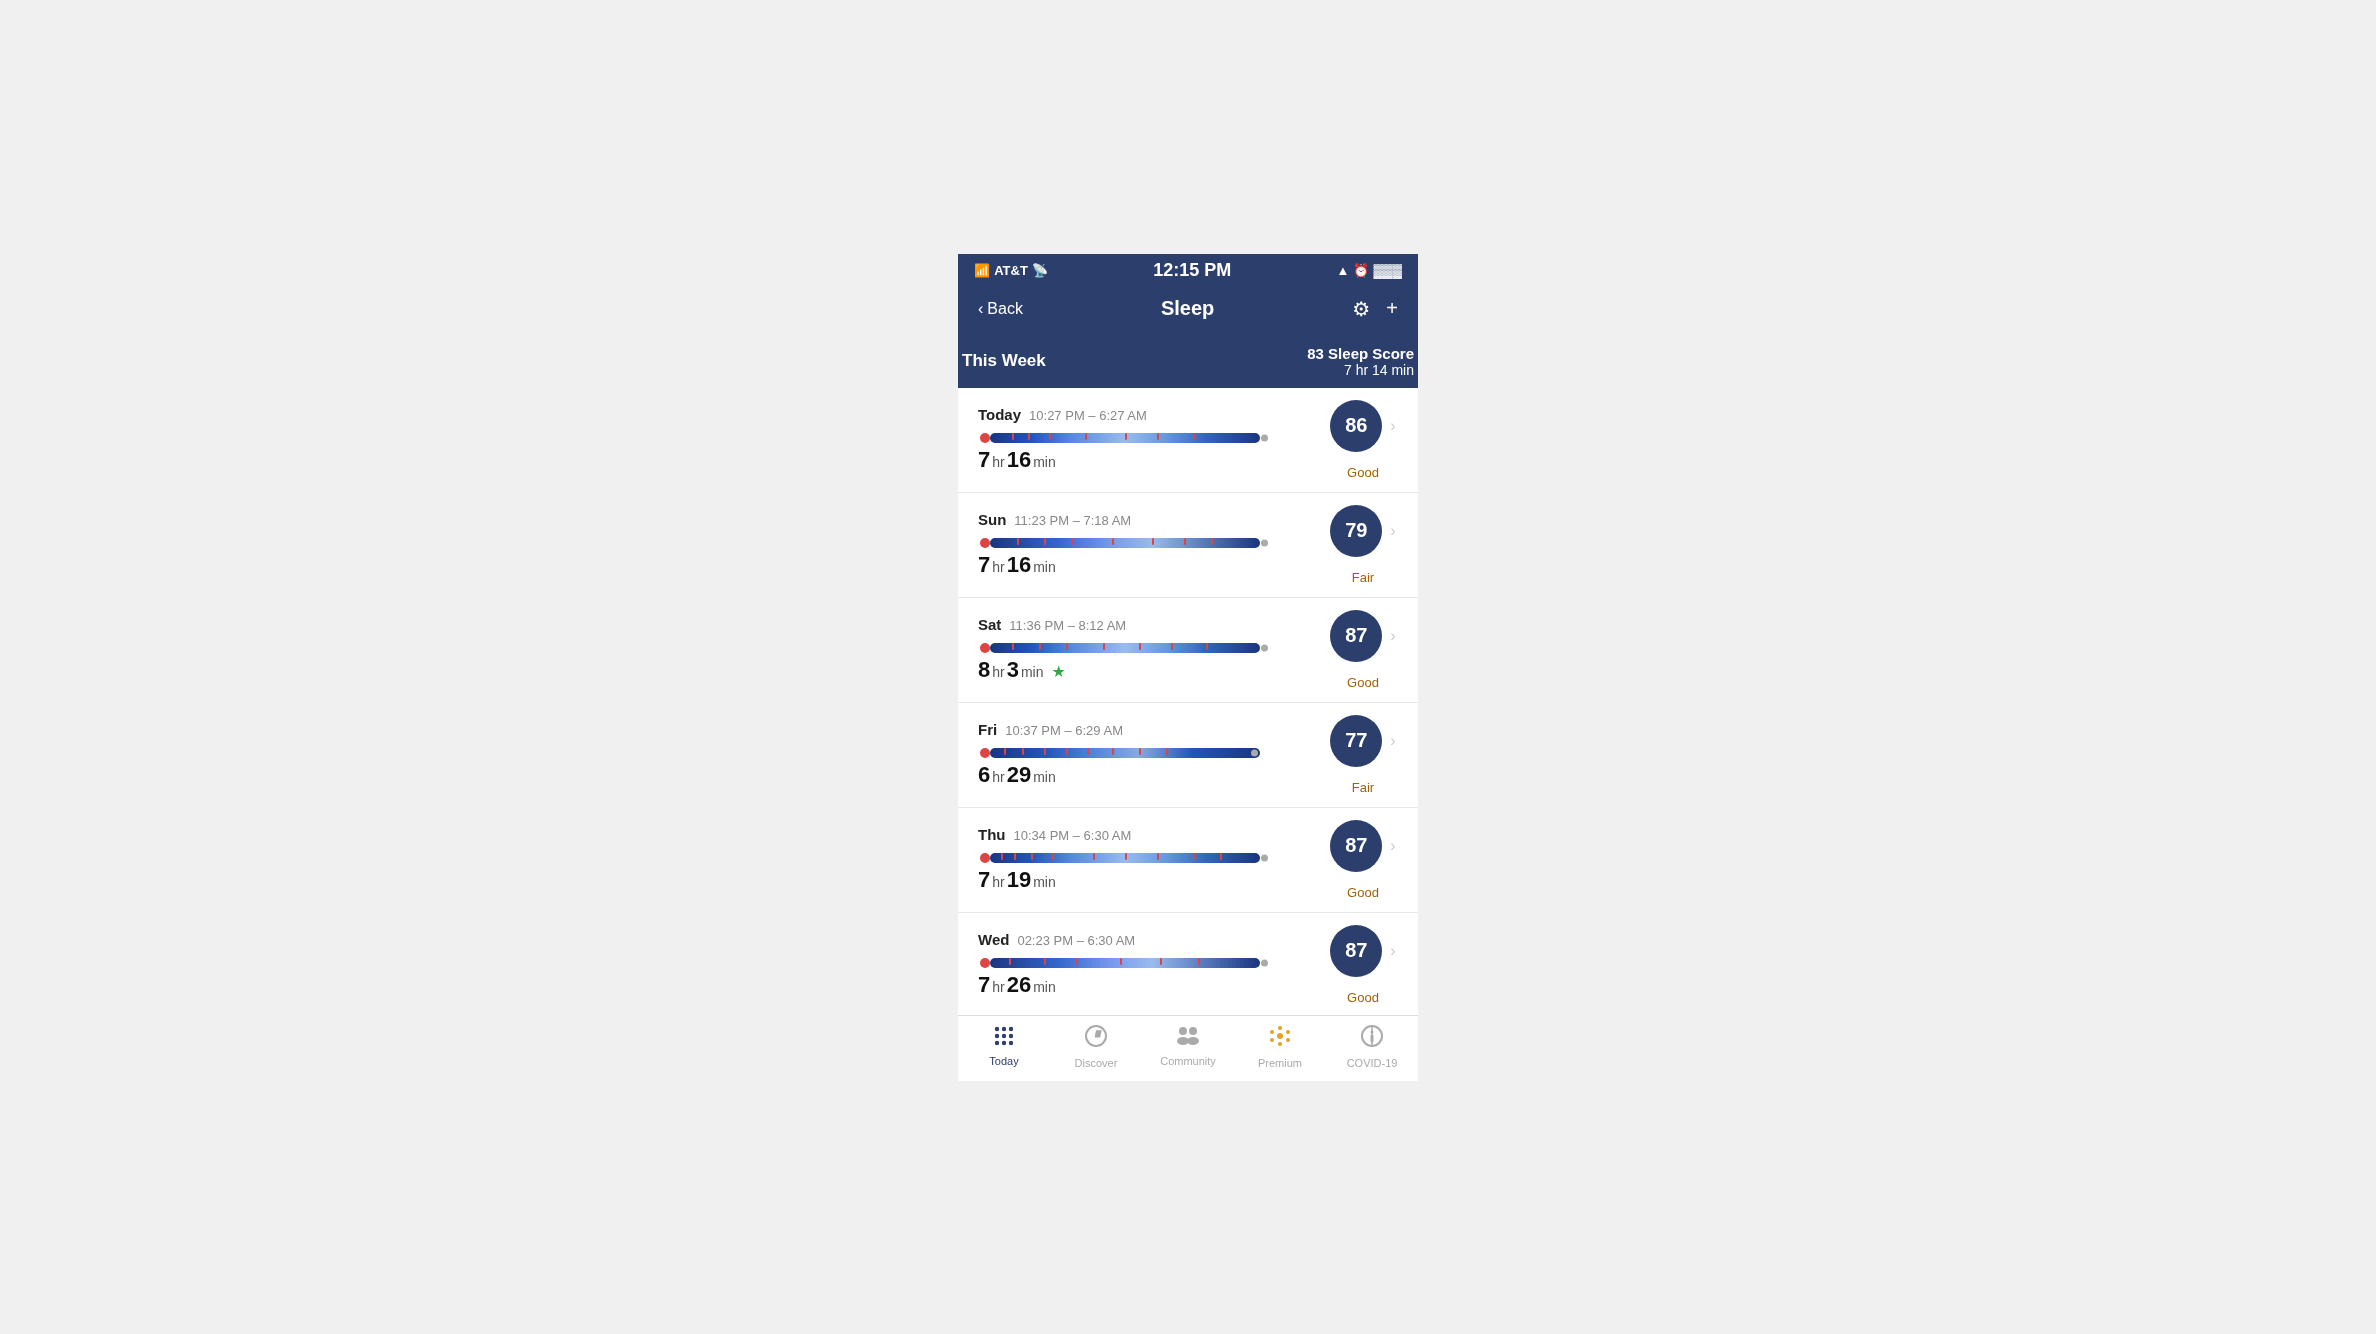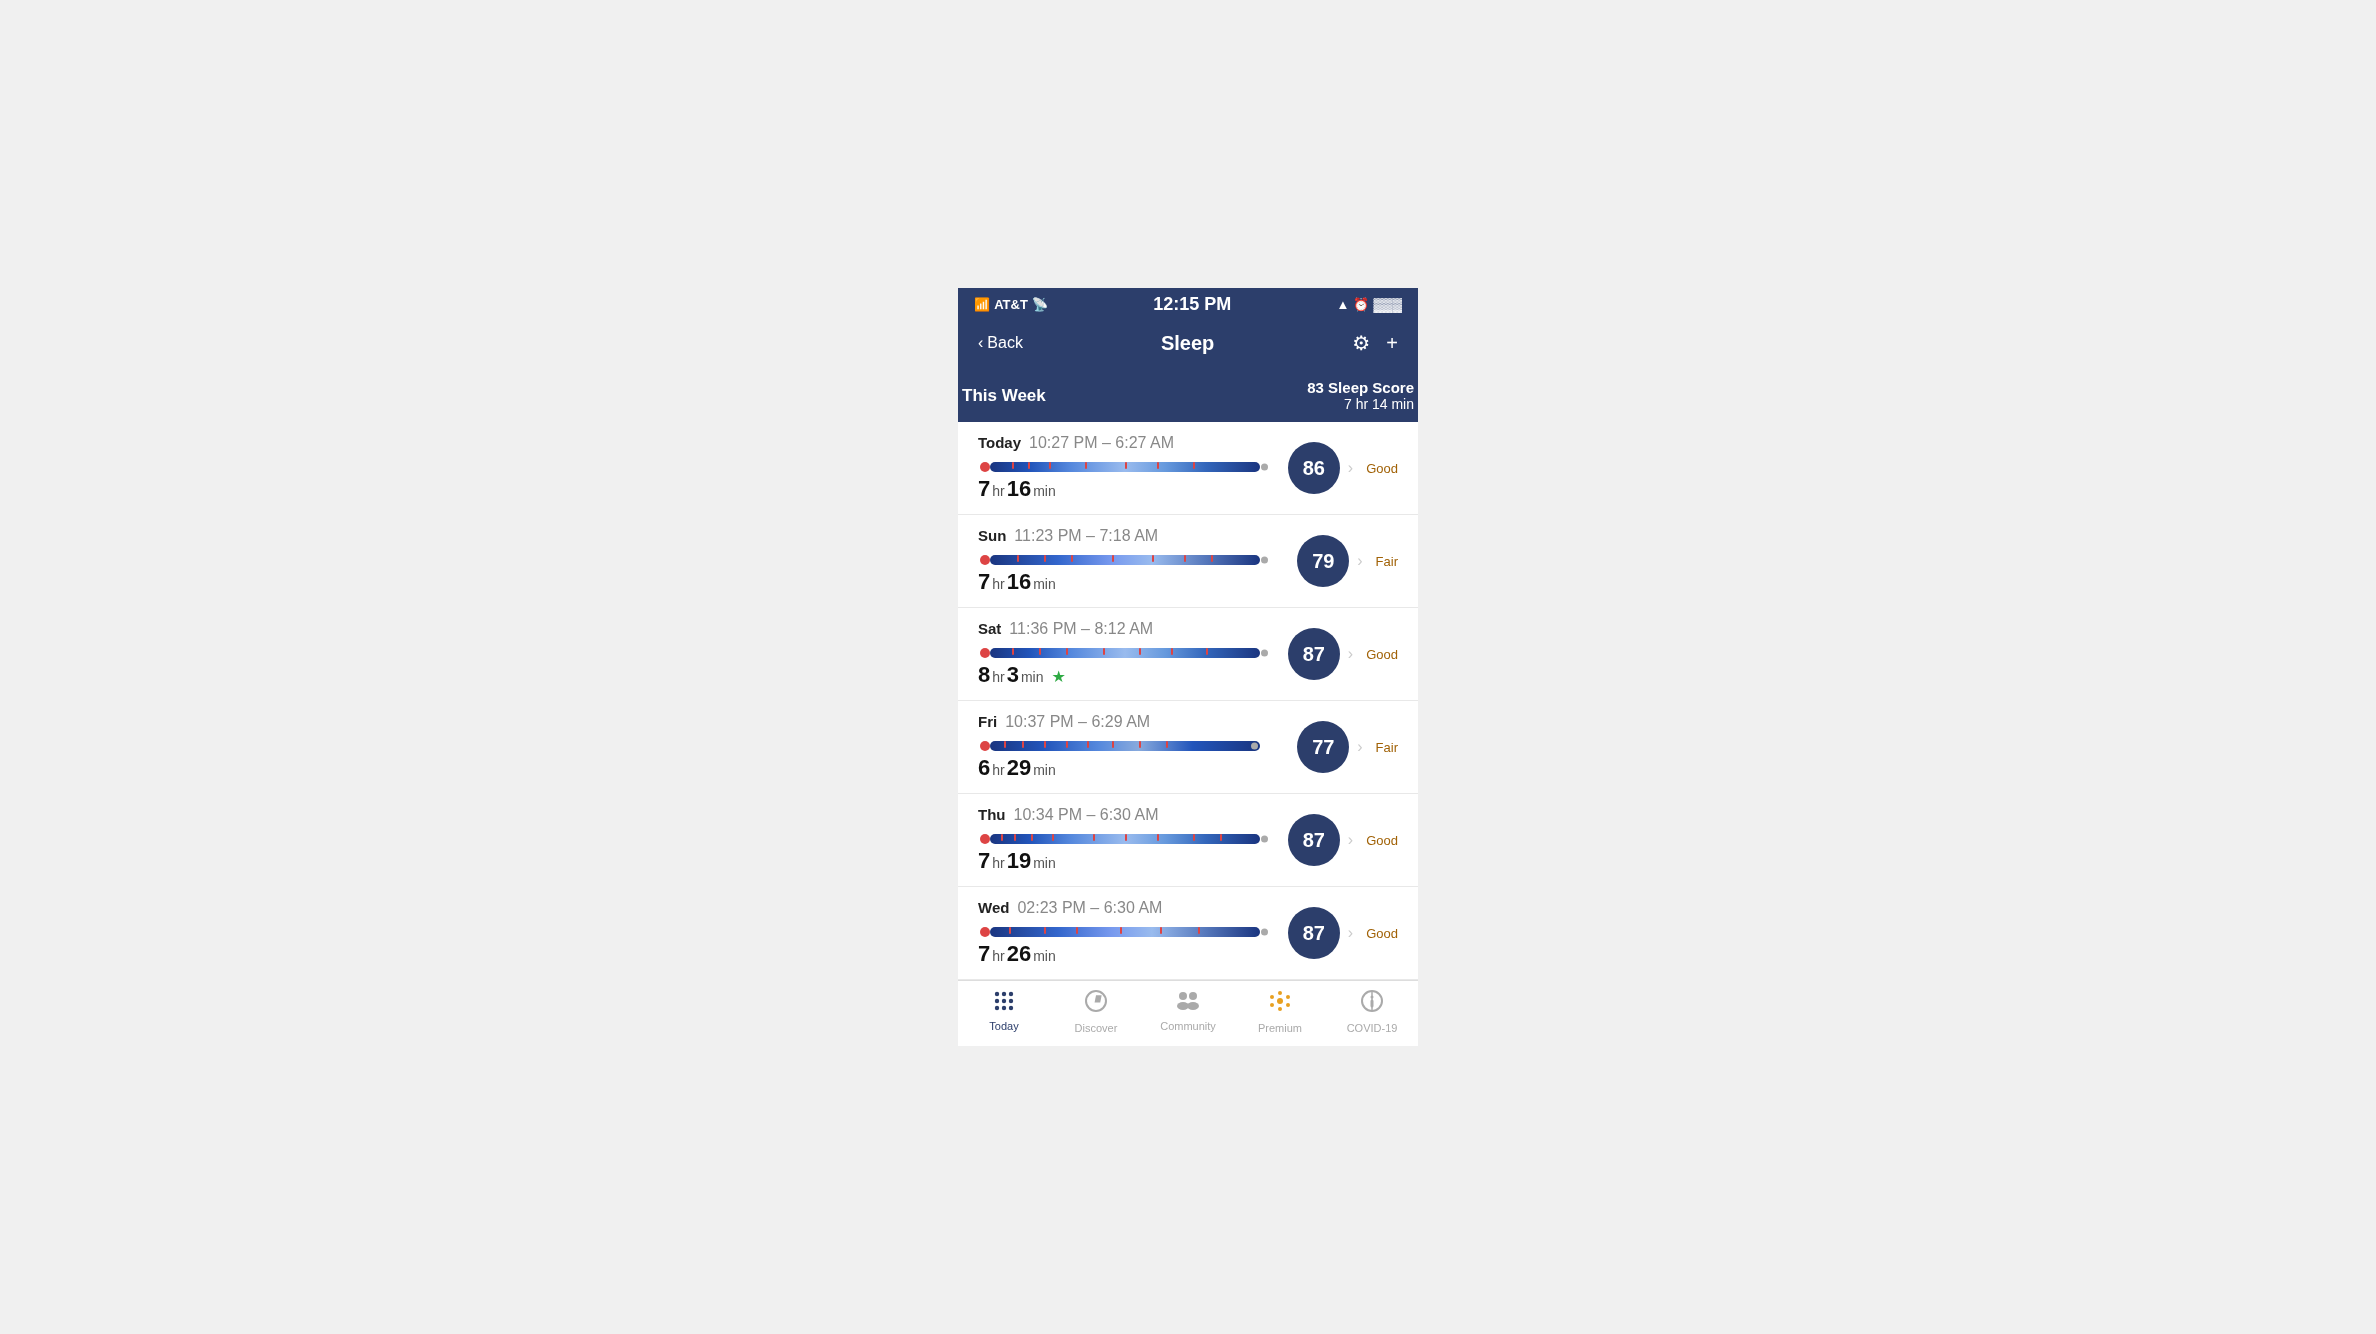--- a/index.html
+++ b/index.html
@@ -106,21 +106,21 @@
       align-items: baseline;
       gap: 8px;
       margin-bottom: 6px;
     }
     .entry-day {
       font-size: 15px;
       font-weight: 700;
       color: #222;
     }
     .entry-time {
-      font-size: 16px;
+      font-size: 13px;
       color: #888;
     }
     .entry-duration {
       font-size: 15px;
       color: #333;
       display: flex;
       align-items: baseline;
       gap: 2px;
     }
     .dur-num {
@@ -134,21 +134,21 @@
     }
     .star-icon {
       color: #2eaa44;
       font-size: 16px;
       margin-left: 6px;
     }
 
     
     .entry-right {
       display: flex;
-      flex-direction: row;
+      flex-direction: column;
       align-items: center;
       gap: 13px;
       min-width: 70px;
     }
     .score-badge {
       width: 52px;
       height: 52px;
       border-radius: 50%;
       background: #2c3e6b;
       color: white;

